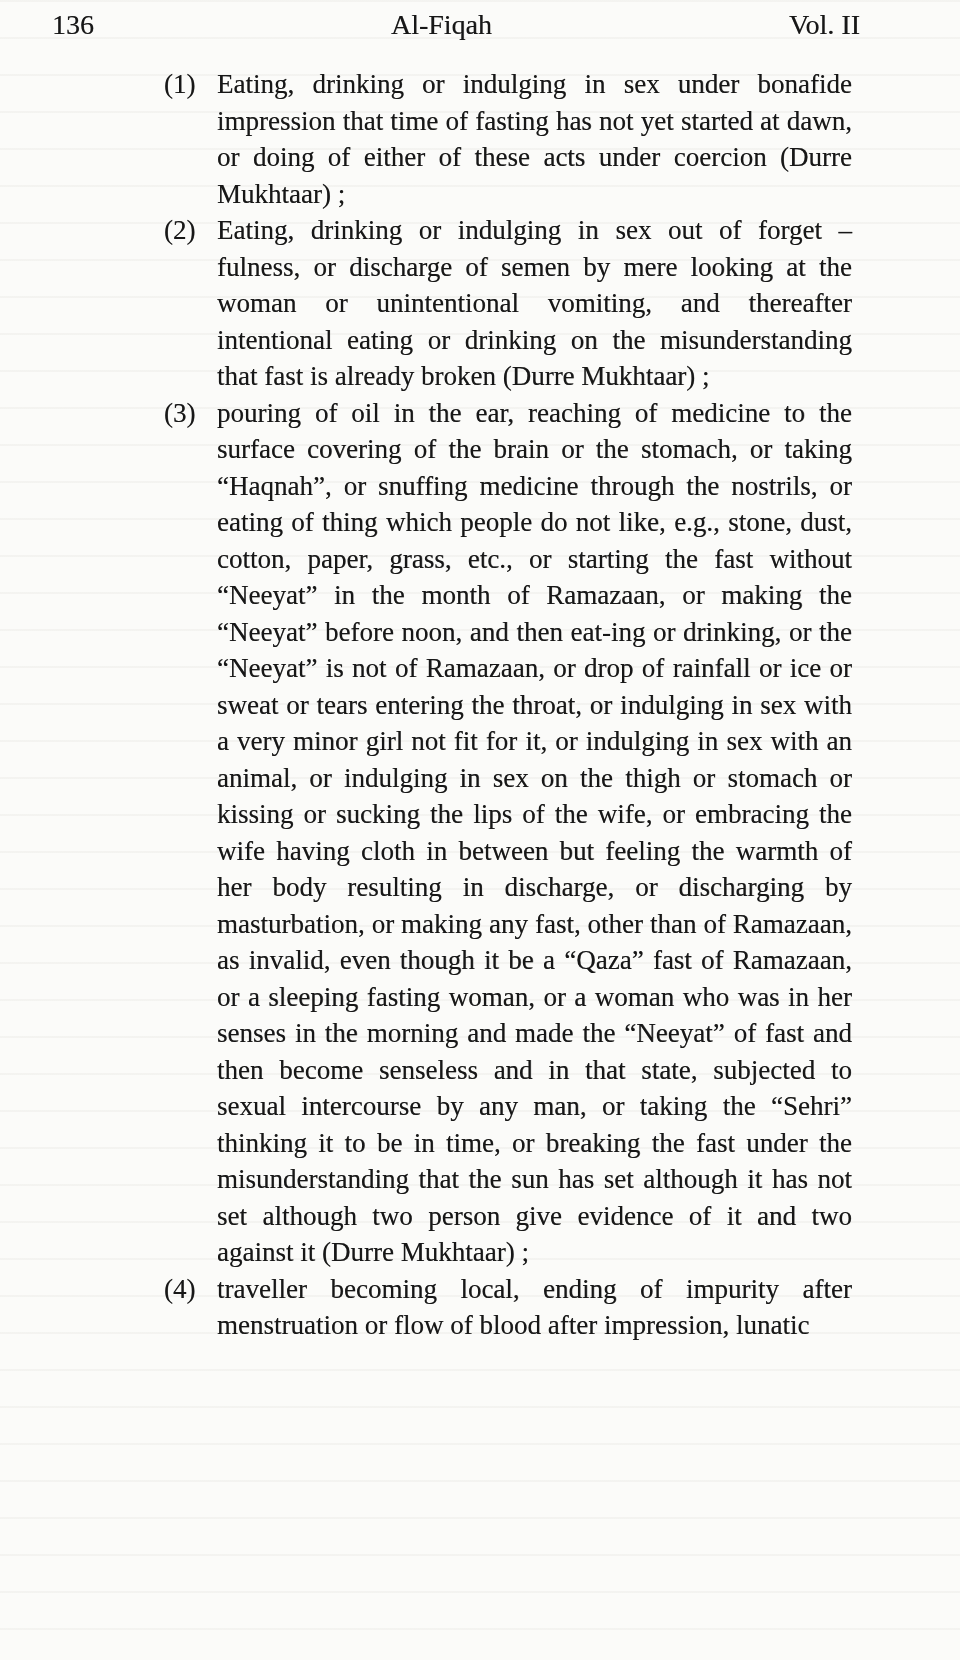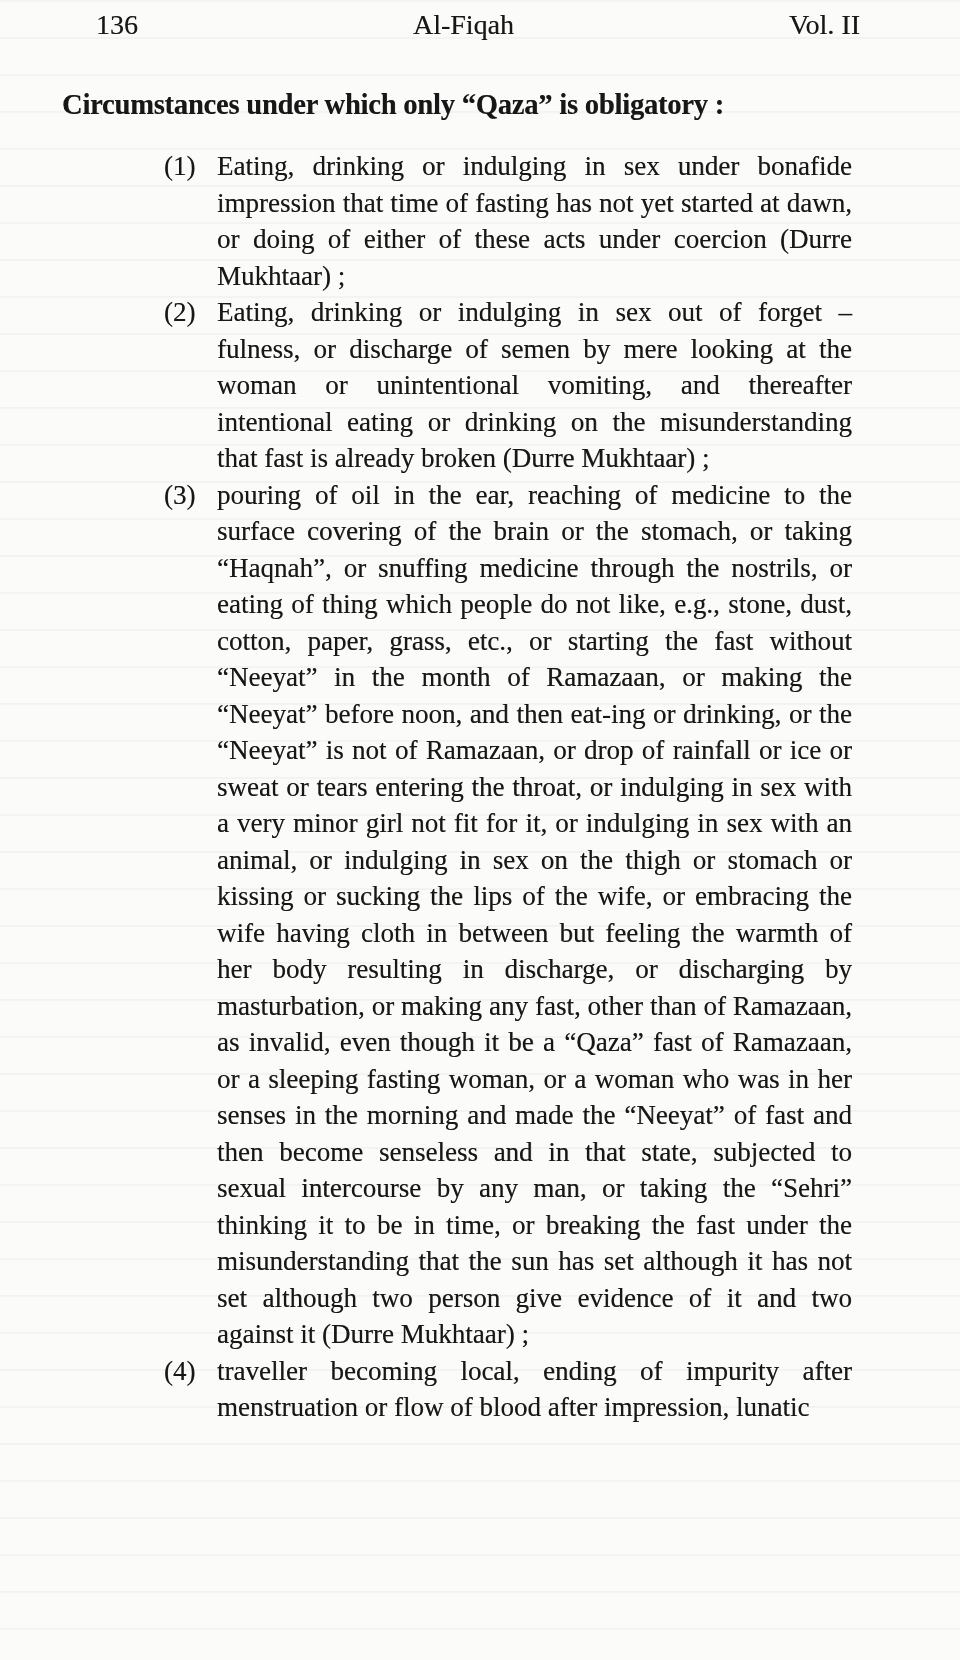--- a/index.html
+++ b/index.html
@@ -24,21 +24,21 @@
   .page {
     position: relative;
     width: 960px;
     height: 1660px;
     text-shadow: 0.3px 0.3px 0.6px rgba(35, 35, 35, 0.55);
   }
   .page-header {
     display: flex;
     justify-content: space-between;
     align-items: baseline;
-    padding: 8px 100px 0 96px;
+    padding: 8px 100px 0 52px;
     font-size: 28px;
     line-height: 34px;
   }
   .section-heading {
     margin: 44px 0 0 62px;
     font-size: 28.5px;
     font-weight: bold;
     line-height: 38px;
     letter-spacing: -0.2px;
   }
@@ -65,21 +65,20 @@
 <body>
 
 <div class="page">
 
   <div class="page-header">
     <span>136</span>
     <span>Al-Fiqah</span>
     <span>Vol. II</span>
   </div>
 
-  <h2 class="section-heading">Circumstances under which only “Qaza” is obligatory :</h2>
 
   <div class="qaza-list">
 
     <div class="list-item">
       <span class="item-number">(1)</span>
       <span class="item-text">Eating, drinking or indulging in sex under bonafide impression that time of fasting has not yet started at dawn, or doing of either of these acts under coercion (Durre Mukhtaar) ;</span>
     </div>
 
     <div class="list-item">
       <span class="item-number">(2)</span>

